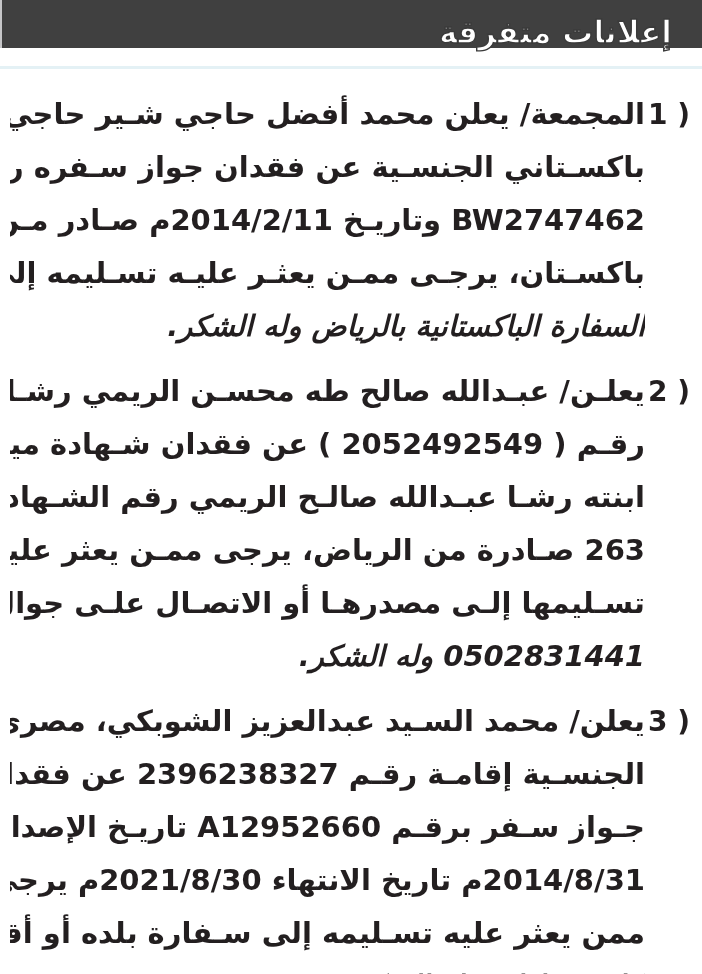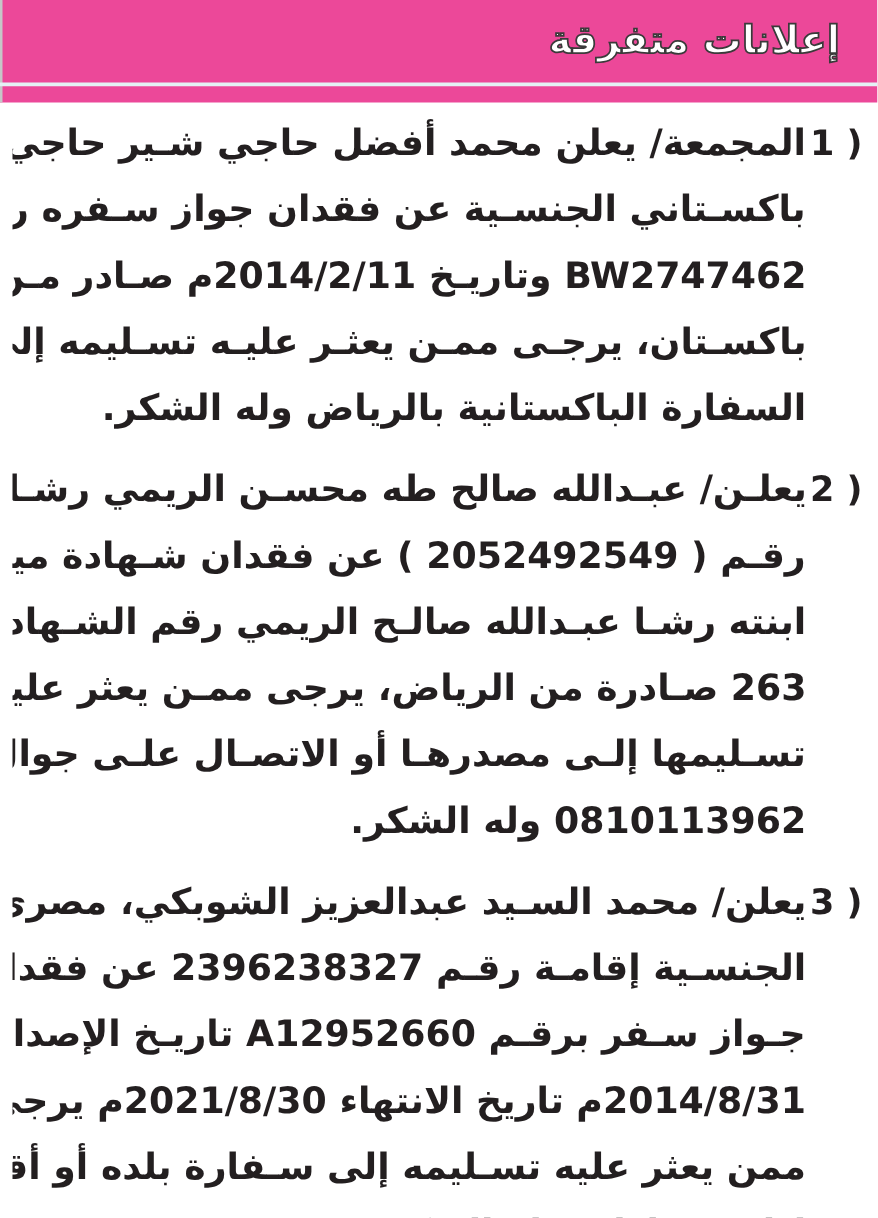--- a/index.html
+++ b/index.html
@@ -13,22 +13,22 @@
       overflow: hidden;
       position: relative;
       font-family: "DejaVu Sans", sans-serif;
       color: #231f20;
     }
     .header-band {
       position: absolute;
       top: 0;
       left: 0;
       width: 702px;
-      height: 82px;
-      background: #ec4899;
+      height: 48px;
+      background: #404040;
       border-left: 2px solid #c6c6c8;
       box-sizing: border-box;
       text-align: right;
     }
     .header-rule {
       position: absolute;
       top: 66px;
       left: 0;
       width: 702px;
       height: 3px;
@@ -83,20 +83,21 @@
     }
     .ad-line {
       display: block;
       text-align: justify;
       text-align-last: justify;
       white-space: nowrap;
       overflow: hidden;
     }
     .ad-line.last {
       text-align-last: right;
+      font-style: italic;
     }
   </style>
 </head>
 <body>
 
 <div class="header-band">
   <h1 class="section-title">إعلانات متفرقة</h1>
 </div>
 <div class="header-rule"></div>
 
@@ -113,21 +114,21 @@
   </li>
 
   <li class="ad-item">
     <span class="ad-marker">2 )</span>
     <p class="ad-text">
       <span class="ad-line">يعلـن/ عبـدالله صالح طه محسـن الريمي رشـا</span>
       <span class="ad-line">رقـم ( 2052492549 ) عن فقدان شـهادة ميلاد</span>
       <span class="ad-line">ابنته رشـا عبـدالله صالـح الريمي رقم الشـهادة</span>
       <span class="ad-line">263 صـادرة من الرياض، يرجى ممـن يعثر عليها</span>
       <span class="ad-line">تسـليمها إلـى مصدرهـا أو الاتصـال علـى جوال</span>
-      <span class="ad-line last">0810113962 وله الشكر.</span>
+      <span class="ad-line last">0502831441 وله الشكر.</span>
     </p>
   </li>
 
   <li class="ad-item">
     <span class="ad-marker">3 )</span>
     <p class="ad-text">
       <span class="ad-line">يعلن/ محمد السـيد عبدالعزيز الشوبكي، مصري</span>
       <span class="ad-line">الجنسـية إقامـة رقـم 2396238327 عن فقدان</span>
       <span class="ad-line">جـواز سـفر برقـم A12952660 تاريـخ الإصدار</span>
       <span class="ad-line">2014/8/31م تاريخ الانتهاء 2021/8/30م يرجى</span>

